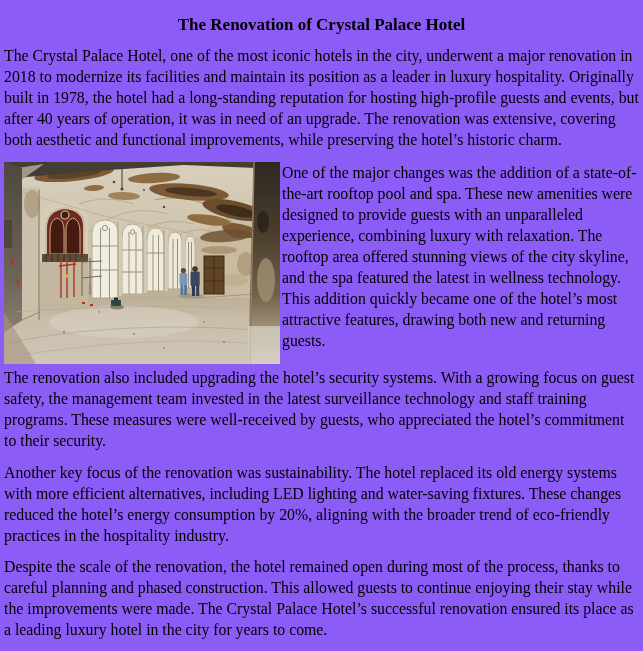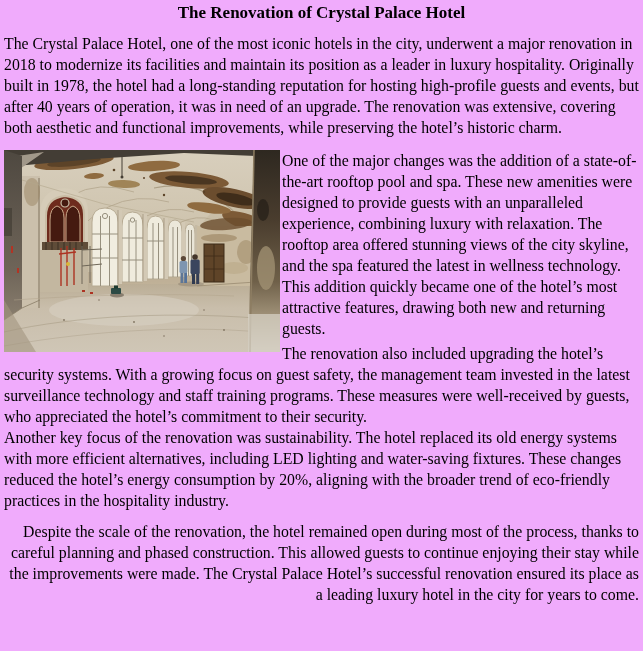--- a/index.html
+++ b/index.html
@@ -1,39 +1,39 @@
 <!DOCTYPE html>
 <html><head>
 <meta charset="utf-8">
 <style>
   html,body{margin:0;padding:0;background:#ffffff;}
   .page{
     position:relative;
     width:643px;height:651px;
     box-sizing:border-box;
-    padding:0 4px;
+    padding:12px 4px;
     overflow:hidden;
-    background:#f0abfc;
+    background:#8b5cf6;
     font-family:"Liberation Serif","DejaVu Serif",serif;
     font-size:15.8px;
     line-height:21px;
     color:#000000;
   }
   .doc-title{
     margin:2px 0 0 0;
     font-size:17px;
     line-height:21px;
     font-weight:bold;
     text-align:center;
   }
   .para{margin:12px 0 0 0;}
   .para-1{margin-top:10px;}
-  .para-3{margin-top:4px;}
-  .para-4{margin-top:0;}
-  .para-5{margin-top:10px;text-align:right;}
+  .para-3{margin-top:16px;}
+  .para-4{margin-top:11px;}
+  .para-5{margin-top:10px;}
   .photo-float{
     float:left;
     width:276px;height:202px;
     margin:12px 2px 0 0;
   }
   .photo-float svg{display:block;width:276px;height:202px;}
 </style>
 </head>
 <body>
 

